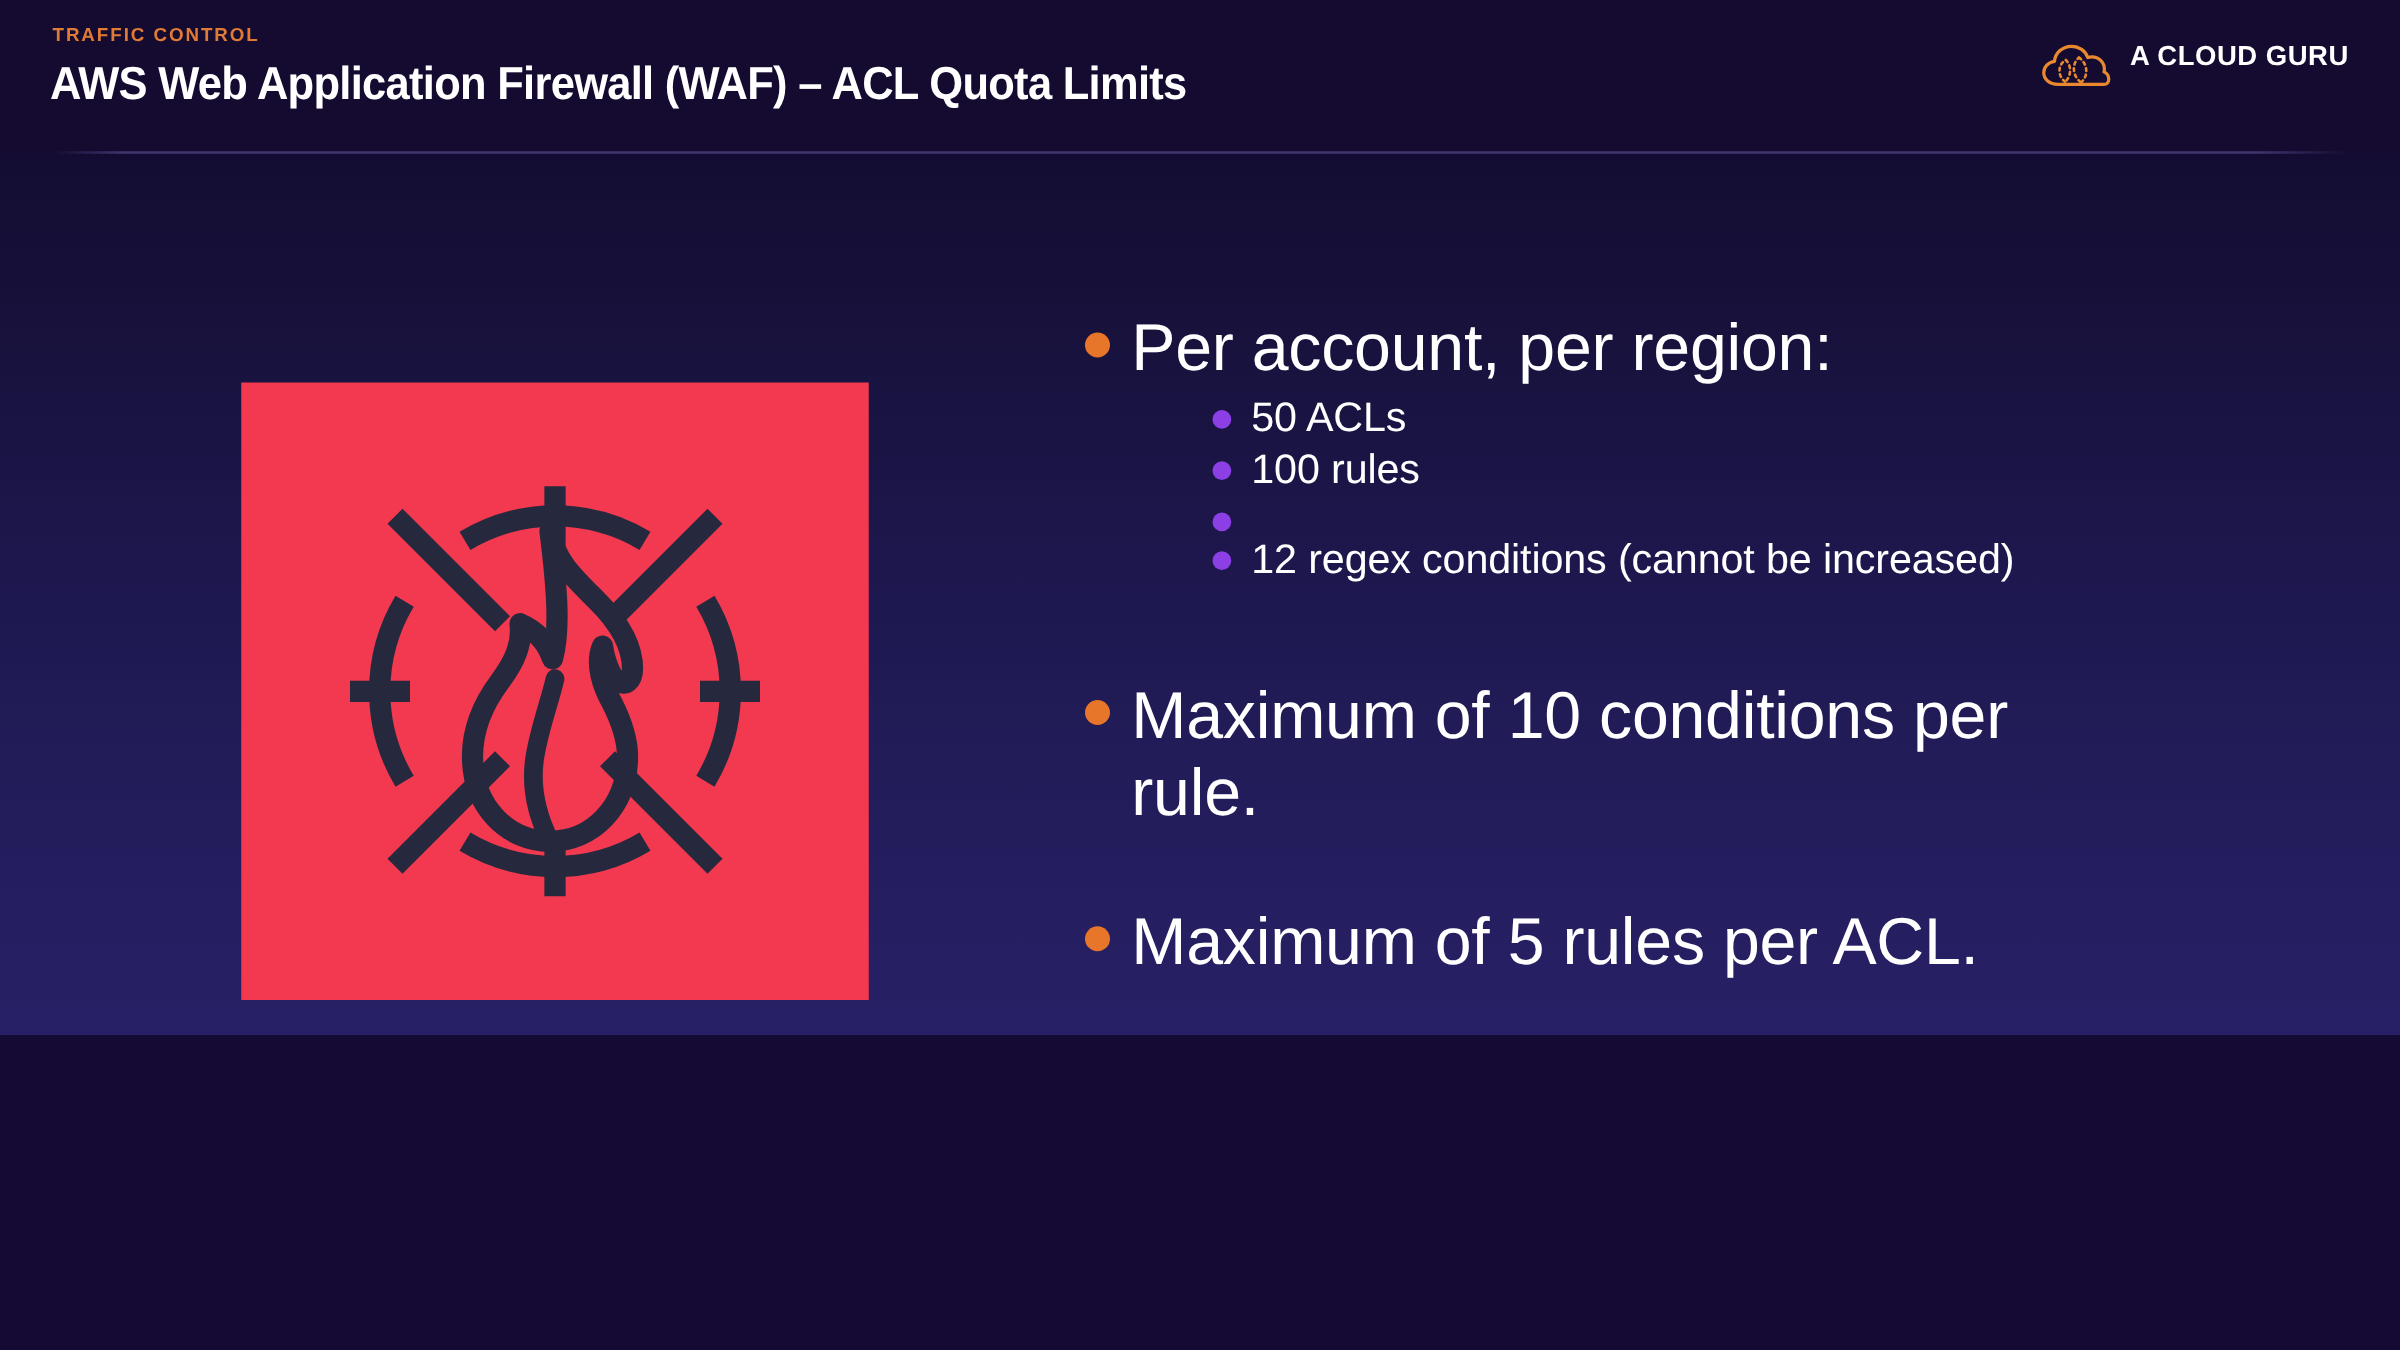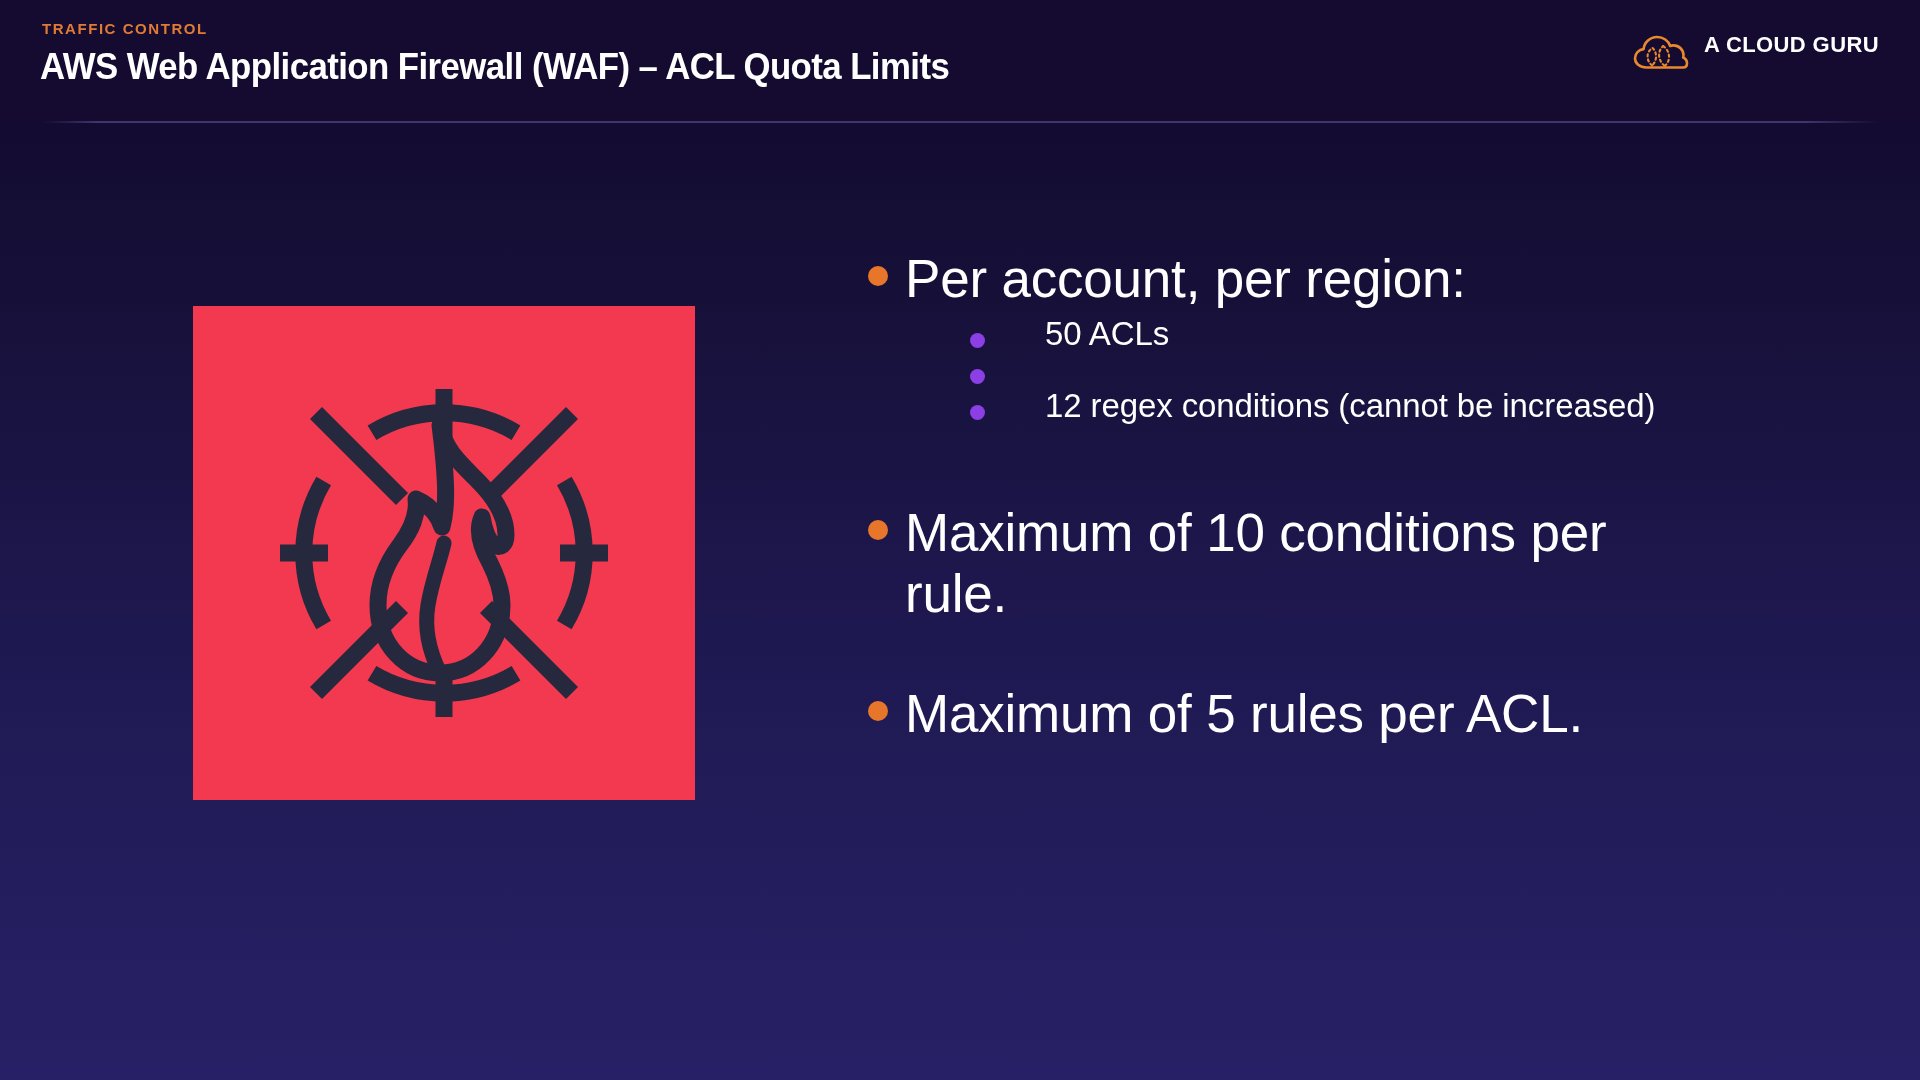--- a/index.html
+++ b/index.html
@@ -6,21 +6,21 @@
   * { margin:0; padding:0; box-sizing:border-box; }
   html, body {
     width:1920px; height:1080px;
     overflow:hidden;
     font-family:"Liberation Sans", sans-serif;
     background:#140A33;
   }
 
   .slide {
     position:relative;
-    width:1920px; height:1080px;
+    width:1920px; height:828px;
     background:linear-gradient(180deg,
         #120A2E 0%,
         #130B31 12%,
         #161038 26%,
         #1A1444 42%,
         #1E1850 58%,
         #221C59 74%,
         #251E60 88%,
         #272066 100%);
     overflow:hidden;
@@ -112,23 +112,22 @@
     font-size:53px;
     font-weight:400;
     color:#FFFFFF;
     line-height:1.16;
     letter-spacing:-0.2px;
   }
 
   .sublist { margin-top:6px; margin-left:102px; }
   .sub-row {
     display:flex;
-    align-items:center;
+    align-items:flex-start;
     margin-bottom:3px;
-    gap:44px;
   }
   .dot-l2 {
     flex:0 0 auto;
     width:15px; height:15px;
     border-radius:50%;
     background:#8B3FE4;
     margin-top:13px;
     margin-right:16px;
   }
   .txt-l2 {
@@ -215,20 +214,24 @@
       <span class="txt-l1">Per account, per region:</span>
     </div>
 
     <div class="sublist">
       <div class="sub-row">
         <span class="dot-l2"></span>
         <span class="txt-l2">50 ACLs</span>
       </div>
       <div class="sub-row">
         <span class="dot-l2"></span>
+        <span class="txt-l2">100 rules</span>
+      </div>
+      <div class="sub-row">
+        <span class="dot-l2"></span>
       </div>
       <div class="sub-row">
         <span class="dot-l2"></span>
         <span class="txt-l2">12 regex conditions (cannot be increased)</span>
       </div>
     </div>
 
     <div class="gap-a"></div>
 
     <div class="bullet-row">

